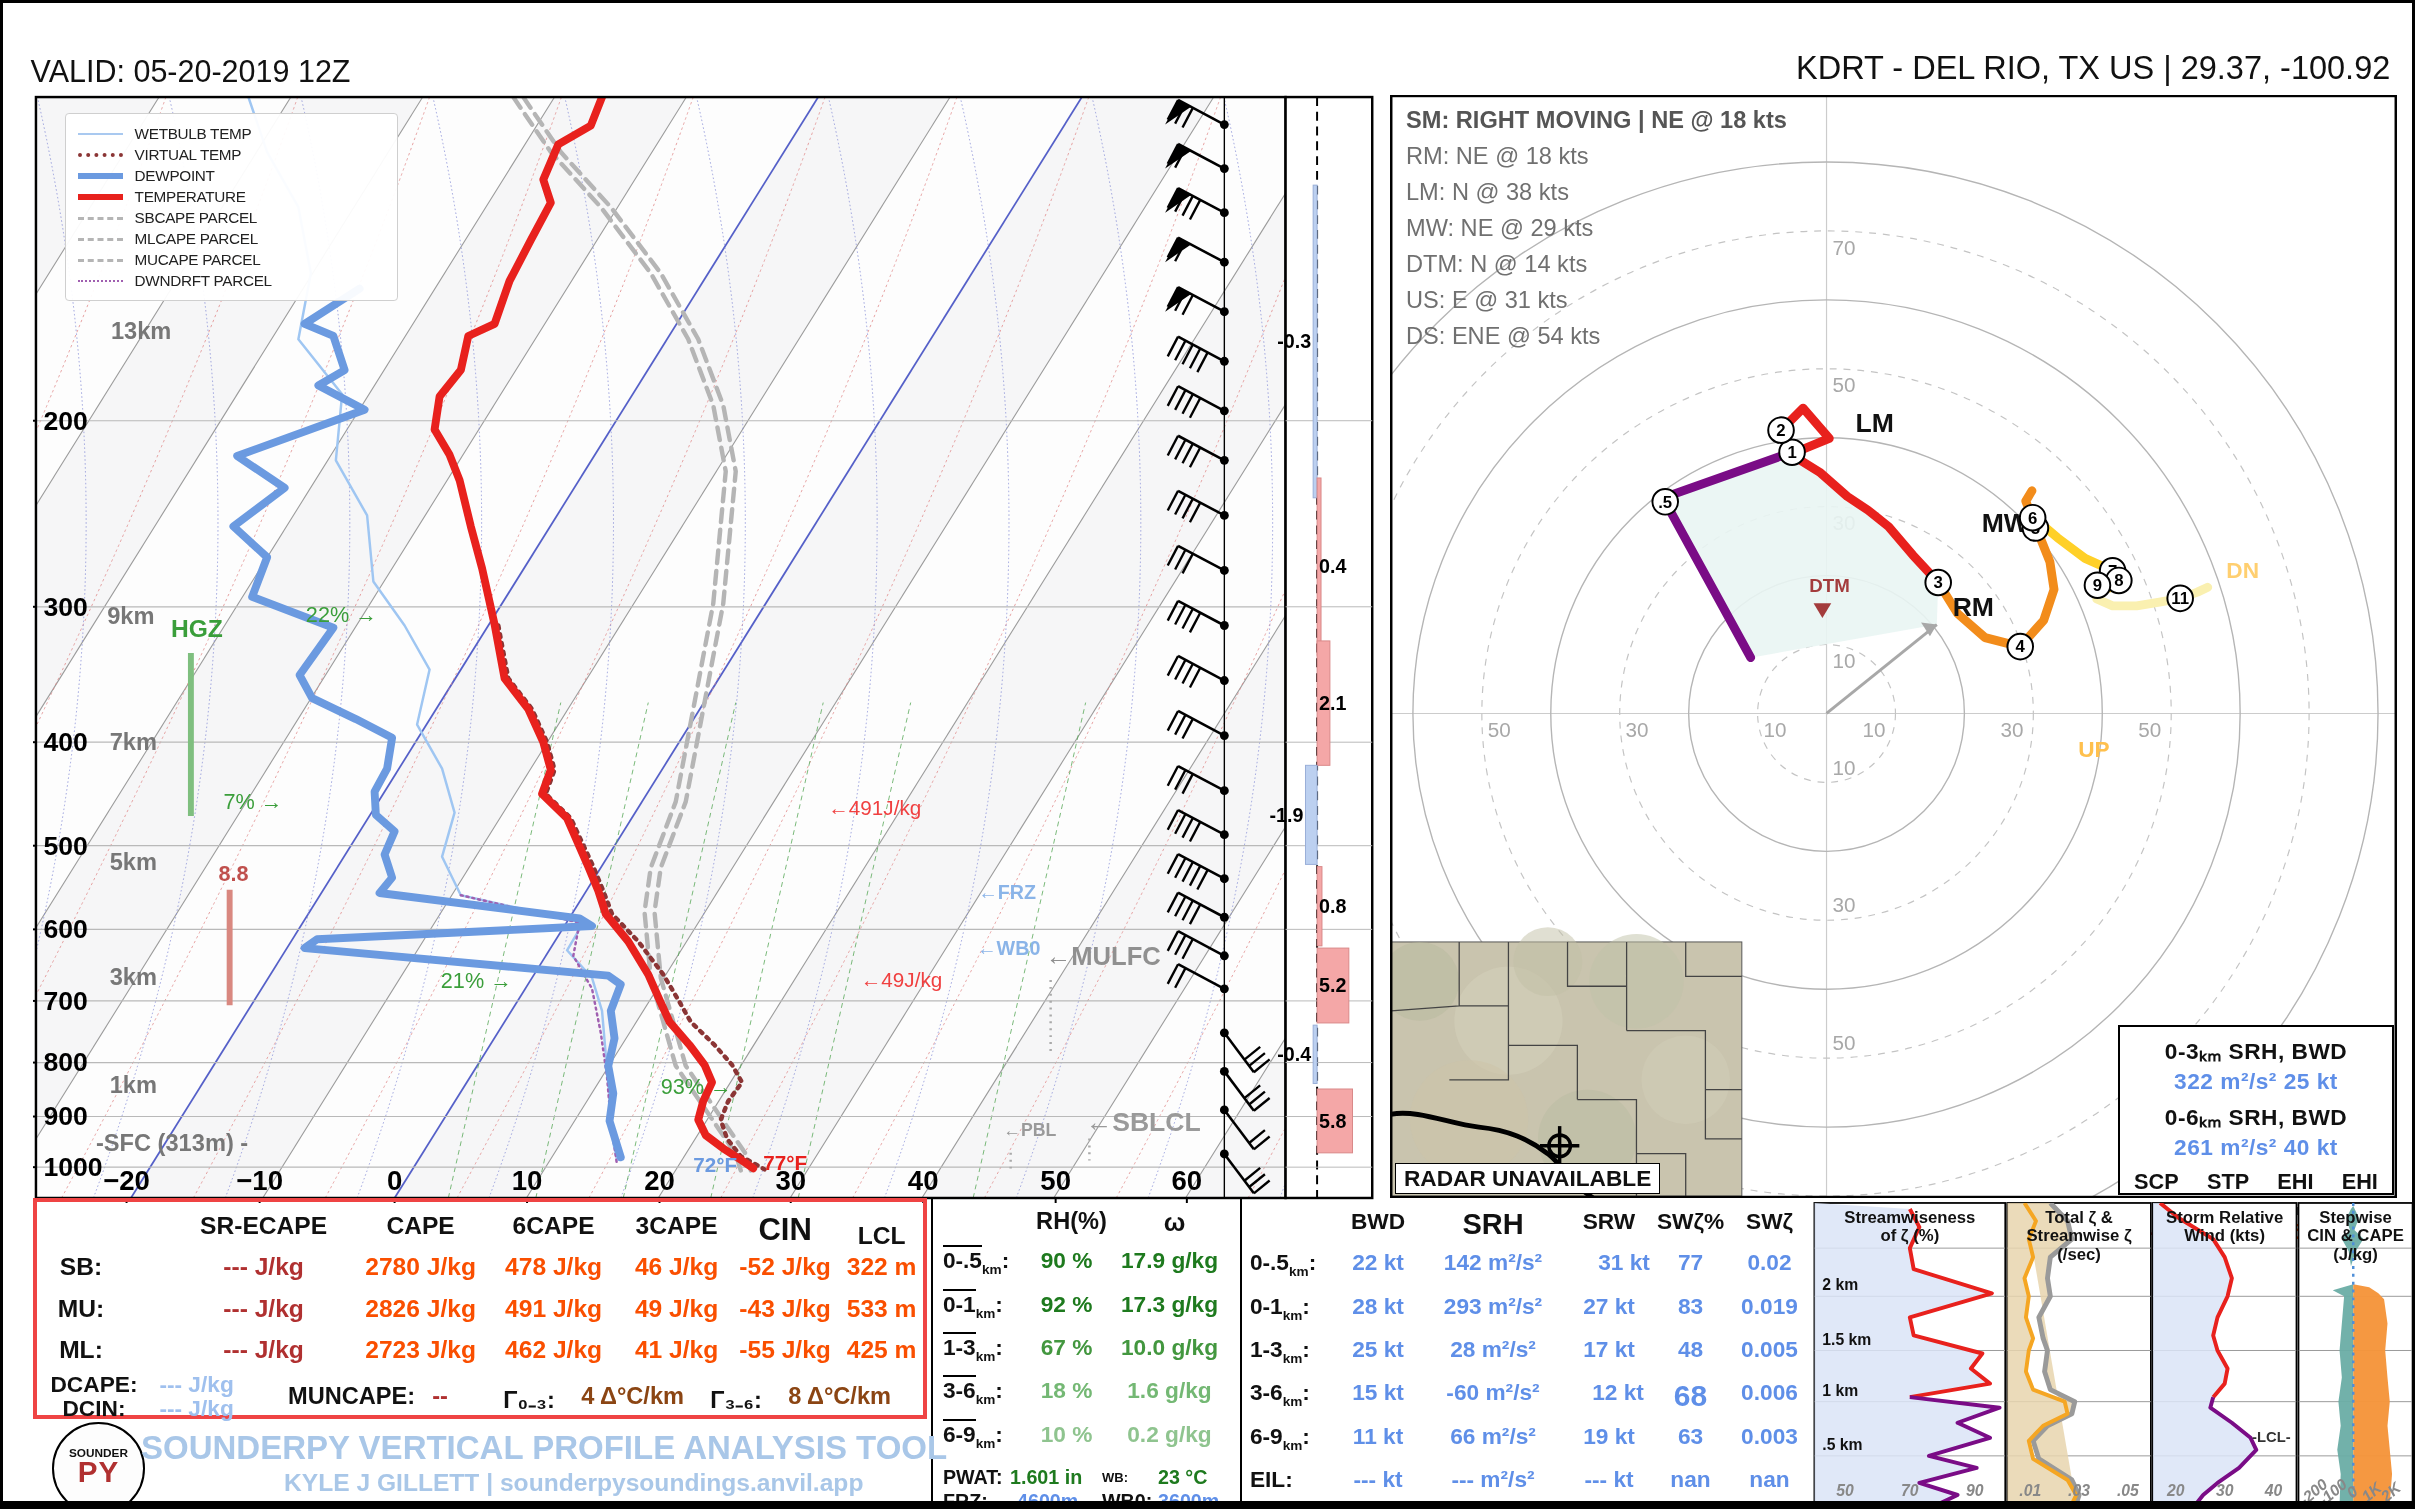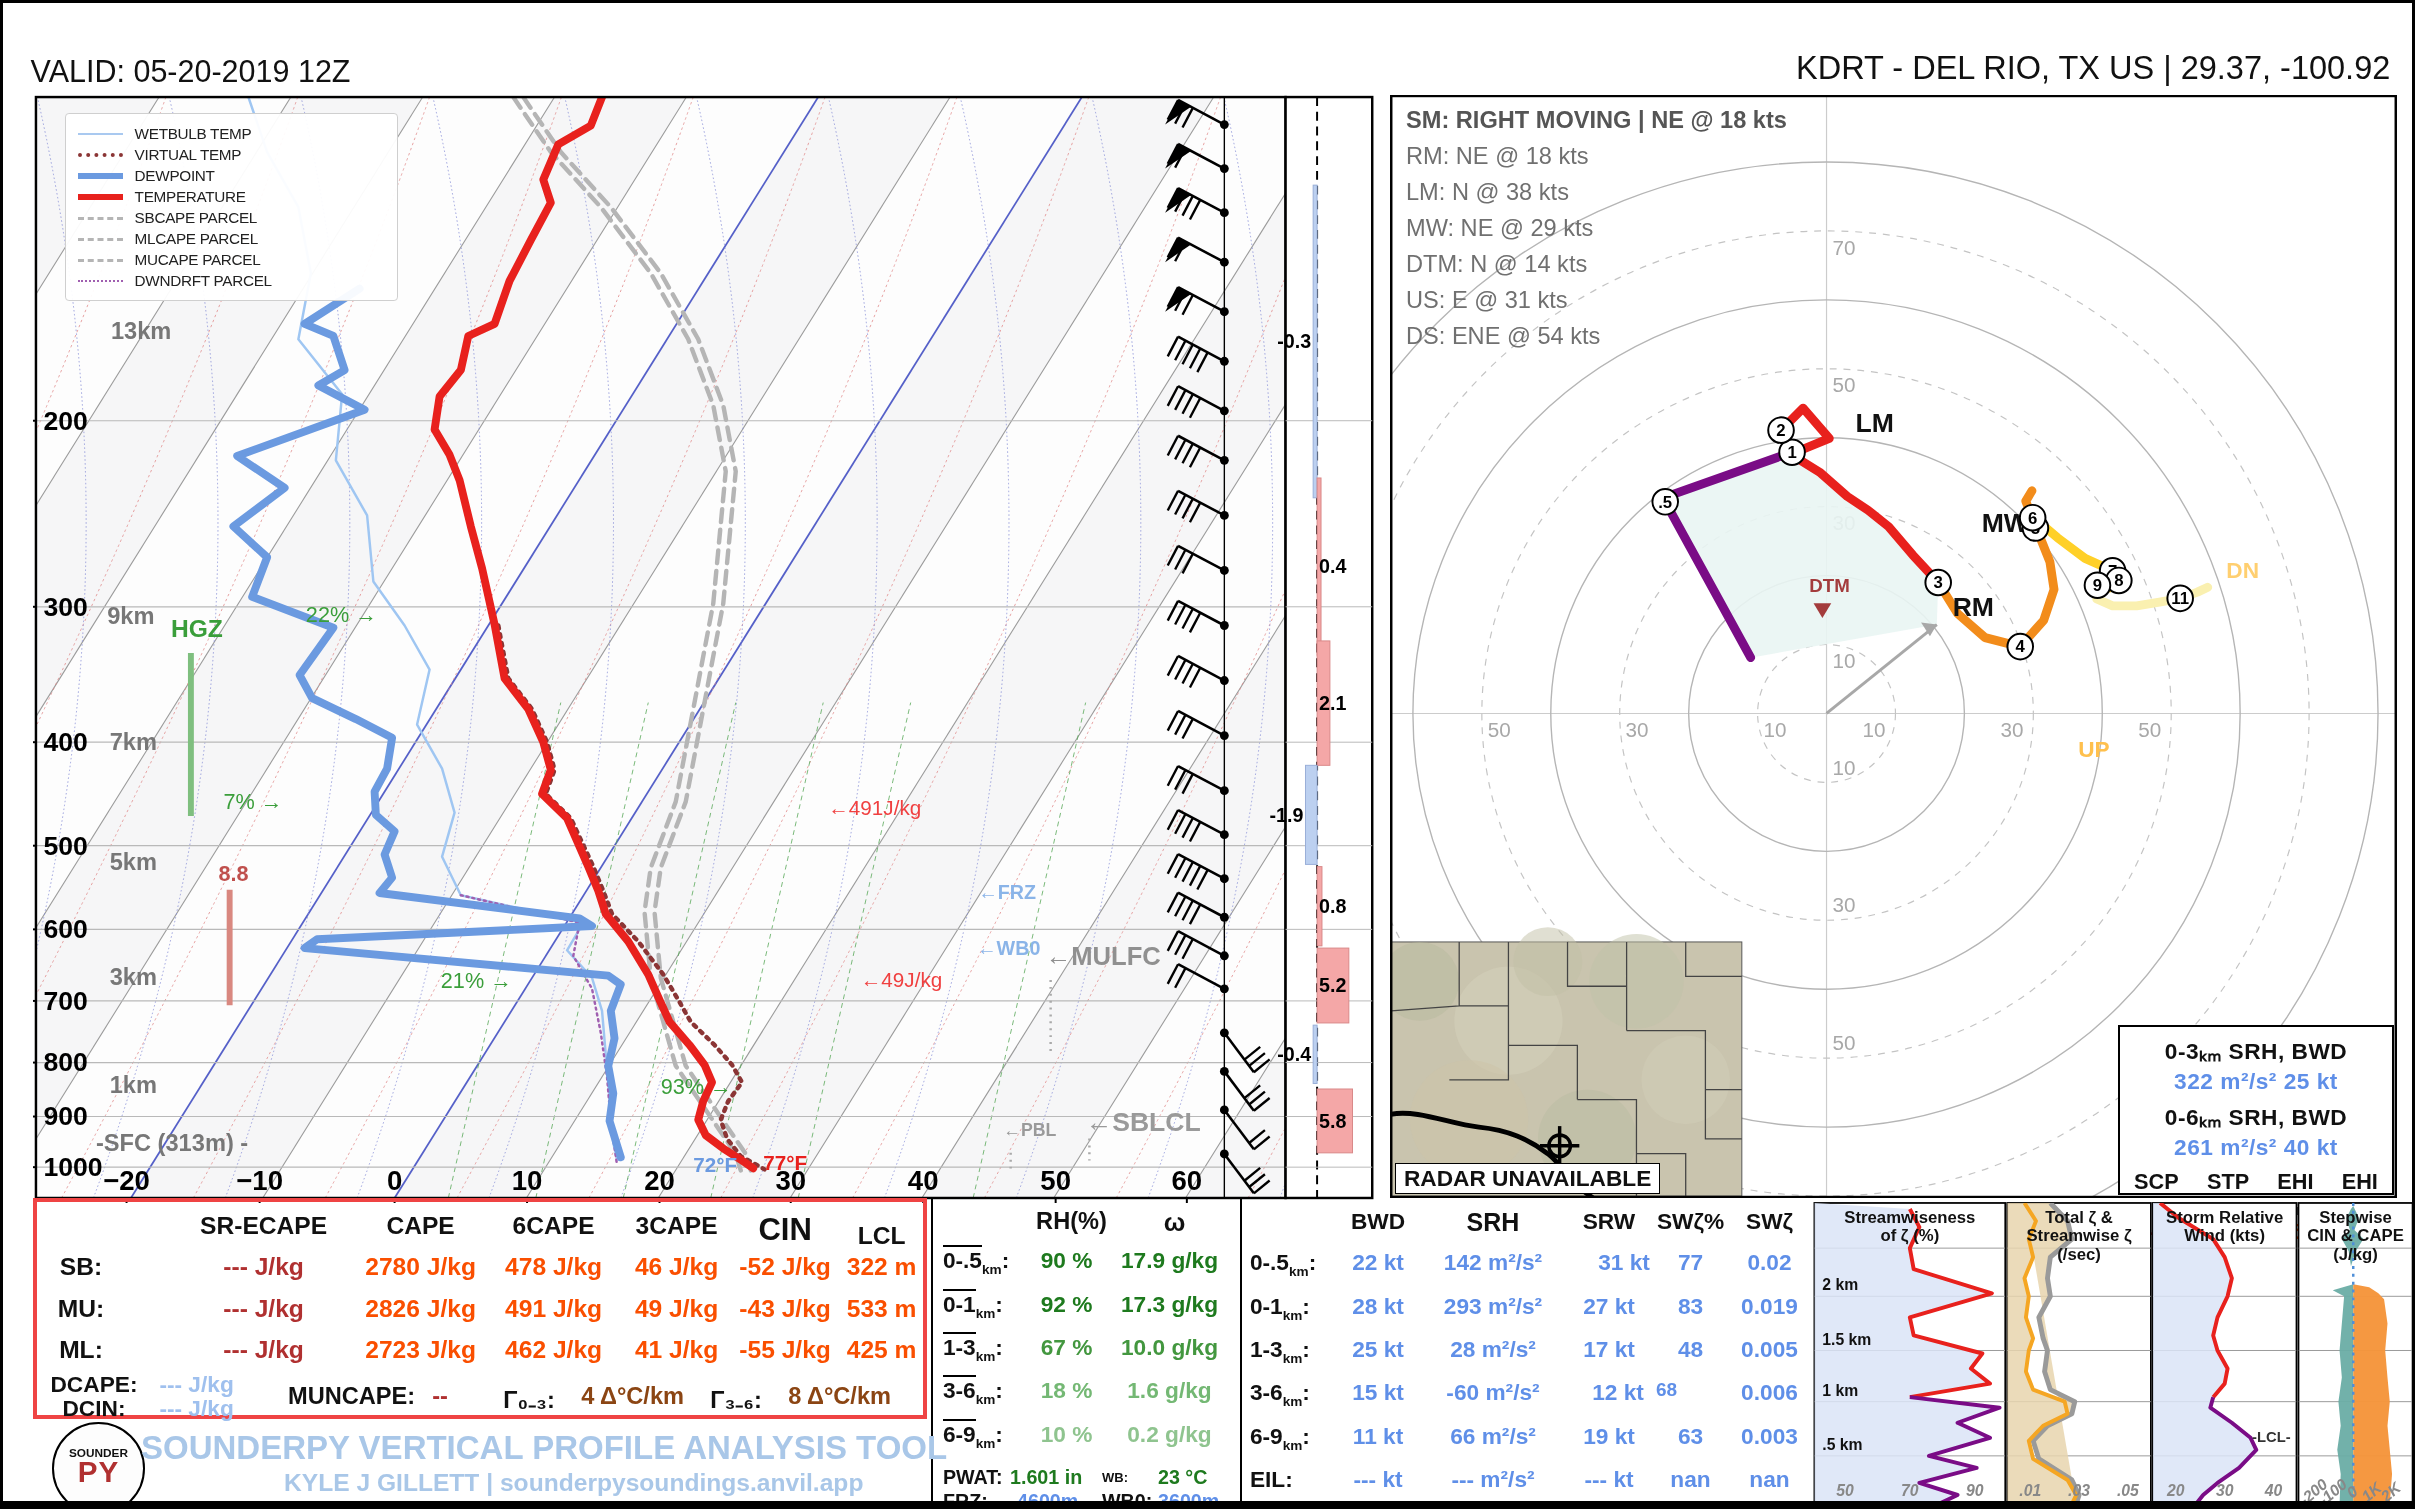--- a/index.html
+++ b/index.html
@@ -597,21 +597,21 @@
       <div class="abs" style="left: 77px; top: 268px; width: 89px; text-align: left; font-size: 19.7px; font-weight: bold; color: rgb(30, 122, 30);">1.601 in</div>
       <div class="abs" style="left: 169px; top: 272px; width: 49px; text-align: left; font-size: 13px; font-weight: bold; color: rgb(17, 17, 17);">WB:</div>
       <div class="abs" style="left: 225px; top: 268px; width: 69px; text-align: left; font-size: 19.7px; font-weight: bold; color: rgb(30, 122, 30);">23 °C</div>
       <div class="abs" style="left: 9.9px; top: 292px; width: 69px; text-align: left; font-size: 19.7px; font-weight: bold; color: rgb(17, 17, 17);">FRZ:</div>
       <div class="abs" style="left: 84px; top: 292px; width: 79px; text-align: left; font-size: 19.7px; font-weight: bold; color: rgb(95, 143, 232);">4600m</div>
       <div class="abs" style="left: 169px; top: 292px; width: 54px; text-align: left; font-size: 19.7px; font-weight: bold; color: rgb(17, 17, 17);">WB0:</div>
       <div class="abs" style="left: 225px; top: 292px; width: 74px; text-align: left; font-size: 19.7px; font-weight: bold; color: rgb(95, 143, 232);">3600m</div>
     </div>
   <div class="tbl kine" id="kine-table">
       <div class="abs" style="left: 94px; top: 9.9px; width: 84px; text-align: center; font-size: 22.7px; font-weight: bold; color: rgb(17, 17, 17);">BWD</div>
-      <div class="abs" style="left: 182px; top: 9.9px; width: 138px; text-align: center; font-size: 25px; font-weight: bold; color: rgb(17, 17, 17);">SRH</div>
+      <div class="abs" style="left: 182px; top: 9.9px; width: 138px; text-align: center; font-size: 29px; font-weight: bold; color: rgb(17, 17, 17);">SRH</div>
       <div class="abs" style="left: 325px; top: 9.9px; width: 84px; text-align: center; font-size: 22.7px; font-weight: bold; color: rgb(17, 17, 17);">SRW</div>
       <div class="abs" style="left: 414px; top: 9.9px; width: 69px; text-align: center; font-size: 22.7px; font-weight: bold; color: rgb(17, 17, 17);">SWζ%</div>
       <div class="abs" style="left: 488px; top: 9.9px; width: 79px; text-align: center; font-size: 22.7px; font-weight: bold; color: rgb(17, 17, 17);">SWζ</div>
       <div class="abs" style="left: 7.9px; top: 51px; width: 84px; text-align: left; font-size: 22.7px; font-weight: bold; color: rgb(17, 17, 17);">0-.5<sub>km</sub>:</div>
       <div class="abs" style="left: 94px; top: 51px; width: 84px; text-align: center; font-size: 22.7px; font-weight: bold; color: rgb(95, 143, 232);">22 kt</div>
       <div class="abs" style="left: 182px; top: 51px; width: 138px; text-align: center; font-size: 22.7px; font-weight: bold; color: rgb(95, 143, 232);">142 m²/s²</div>
       <div class="abs" style="left: 340px; top: 51px; width: 84px; text-align: center; font-size: 22.7px; font-weight: bold; color: rgb(95, 143, 232);">31 kt</div>
       <div class="abs" style="left: 414px; top: 51px; width: 69px; text-align: center; font-size: 22.7px; font-weight: bold; color: rgb(95, 143, 232);">77</div>
       <div class="abs" style="left: 488px; top: 51px; width: 79px; text-align: center; font-size: 22.7px; font-weight: bold; color: rgb(95, 143, 232);">0.02</div>
       <div class="abs" style="left: 7.9px; top: 95px; width: 84px; text-align: left; font-size: 22.7px; font-weight: bold; color: rgb(17, 17, 17);">0-1<sub>km</sub>:</div>
@@ -623,21 +623,21 @@
       <div class="abs" style="left: 7.9px; top: 138px; width: 84px; text-align: left; font-size: 22.7px; font-weight: bold; color: rgb(17, 17, 17);">1-3<sub>km</sub>:</div>
       <div class="abs" style="left: 94px; top: 138px; width: 84px; text-align: center; font-size: 22.7px; font-weight: bold; color: rgb(95, 143, 232);">25 kt</div>
       <div class="abs" style="left: 182px; top: 138px; width: 138px; text-align: center; font-size: 22.7px; font-weight: bold; color: rgb(95, 143, 232);">28 m²/s²</div>
       <div class="abs" style="left: 325px; top: 138px; width: 84px; text-align: center; font-size: 22.7px; font-weight: bold; color: rgb(95, 143, 232);">17 kt</div>
       <div class="abs" style="left: 414px; top: 138px; width: 69px; text-align: center; font-size: 22.7px; font-weight: bold; color: rgb(95, 143, 232);">48</div>
       <div class="abs" style="left: 488px; top: 138px; width: 79px; text-align: center; font-size: 22.7px; font-weight: bold; color: rgb(95, 143, 232);">0.005</div>
       <div class="abs" style="left: 7.9px; top: 181px; width: 84px; text-align: left; font-size: 22.7px; font-weight: bold; color: rgb(17, 17, 17);">3-6<sub>km</sub>:</div>
       <div class="abs" style="left: 94px; top: 181px; width: 84px; text-align: center; font-size: 22.7px; font-weight: bold; color: rgb(95, 143, 232);">15 kt</div>
       <div class="abs" style="left: 182px; top: 181px; width: 138px; text-align: center; font-size: 22.7px; font-weight: bold; color: rgb(95, 143, 232);">-60 m²/s²</div>
       <div class="abs" style="left: 334px; top: 181px; width: 84px; text-align: center; font-size: 22.7px; font-weight: bold; color: rgb(95, 143, 232);">12 kt</div>
-      <div class="abs" style="left: 414px; top: 181px; width: 69px; text-align: left; font-size: 19px; font-weight: bold; color: rgb(95, 143, 232);">68</div>
+      <div class="abs" style="left: 414px; top: 181px; width: 69px; text-align: center; font-size: 30px; font-weight: bold; color: rgb(95, 143, 232);">68</div>
       <div class="abs" style="left: 488px; top: 181px; width: 79px; text-align: center; font-size: 22.7px; font-weight: bold; color: rgb(95, 143, 232);">0.006</div>
       <div class="abs" style="left: 7.9px; top: 225px; width: 84px; text-align: left; font-size: 22.7px; font-weight: bold; color: rgb(17, 17, 17);">6-9<sub>km</sub>:</div>
       <div class="abs" style="left: 94px; top: 225px; width: 84px; text-align: center; font-size: 22.7px; font-weight: bold; color: rgb(95, 143, 232);">11 kt</div>
       <div class="abs" style="left: 182px; top: 225px; width: 138px; text-align: center; font-size: 22.7px; font-weight: bold; color: rgb(95, 143, 232);">66 m²/s²</div>
       <div class="abs" style="left: 325px; top: 225px; width: 84px; text-align: center; font-size: 22.7px; font-weight: bold; color: rgb(95, 143, 232);">19 kt</div>
       <div class="abs" style="left: 414px; top: 225px; width: 69px; text-align: center; font-size: 22.7px; font-weight: bold; color: rgb(95, 143, 232);">63</div>
       <div class="abs" style="left: 488px; top: 225px; width: 79px; text-align: center; font-size: 22.7px; font-weight: bold; color: rgb(95, 143, 232);">0.003</div>
       <div class="abs" style="left: 7.9px; top: 268px; width: 84px; text-align: left; font-size: 22.7px; font-weight: bold; color: rgb(17, 17, 17);">EIL:</div>
       <div class="abs" style="left: 94px; top: 268px; width: 84px; text-align: center; font-size: 22.7px; font-weight: bold; color: rgb(95, 143, 232);">--- kt</div>
       <div class="abs" style="left: 182px; top: 268px; width: 138px; text-align: center; font-size: 22.7px; font-weight: bold; color: rgb(95, 143, 232);">--- m²/s²</div>

